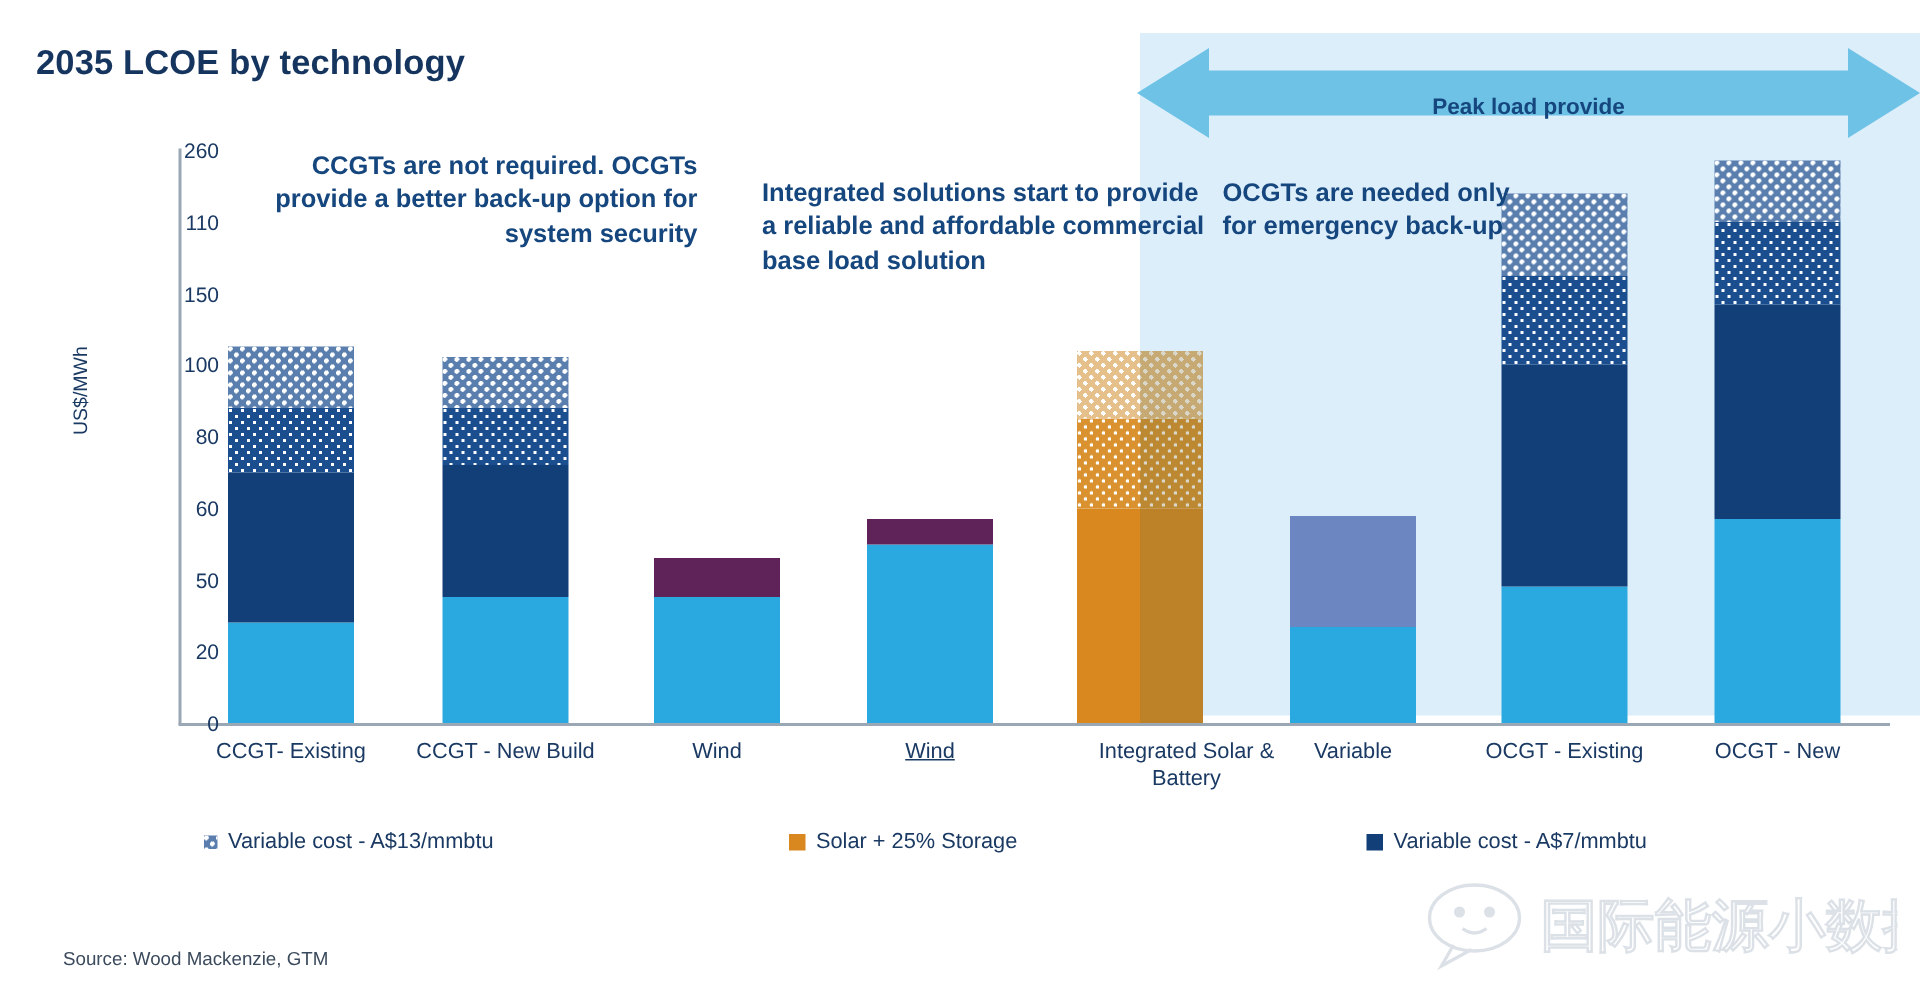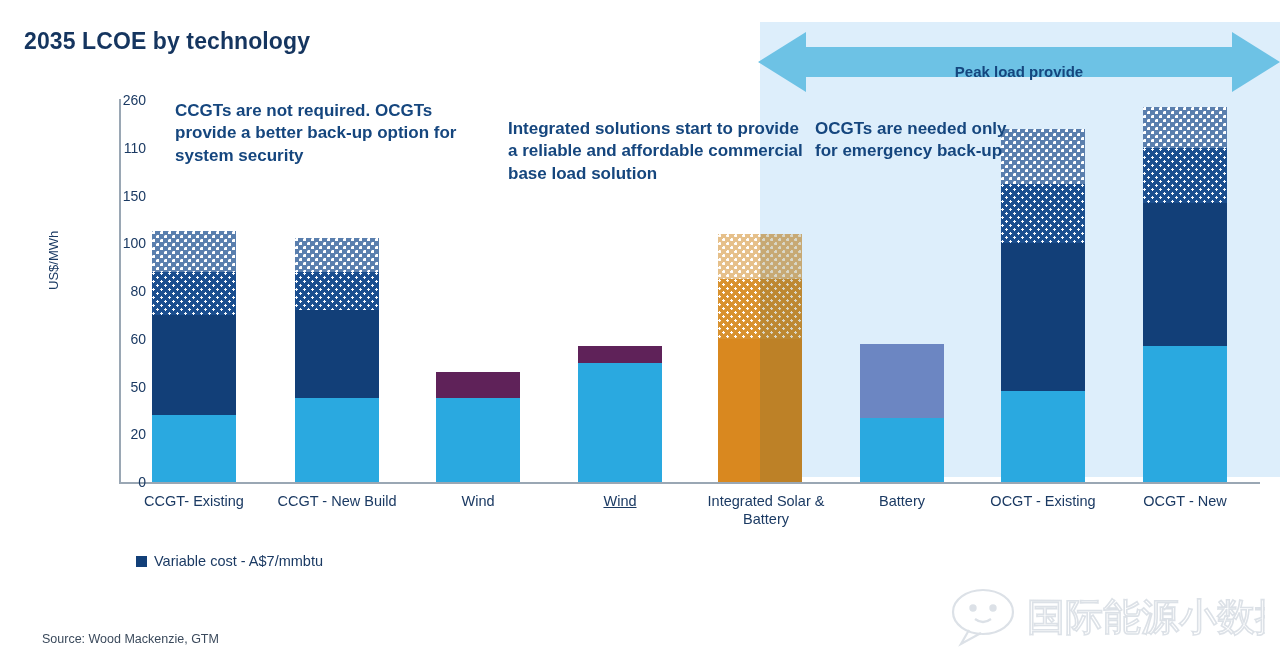--- a/index.html
+++ b/index.html
@@ -97,21 +97,21 @@
     font-size:14.5px;color:#1b3a63;
     text-align:center;line-height:1.25;
     width:150px;
   }
   
   .annot{
     position:absolute;
     font-size:17px;font-weight:bold;color:#15467e;
     line-height:1.32;
   }
-  #annot-0{left:175px;top:100px;width:290px;}
+  #annot-0{left:175px;top:100px;width:290px;text-align:right;}
   #annot-1{left:508px;top:118px;width:300px;}
   #annot-2{left:815px;top:118px;width:210px;}
   
   #peak-arrow{
     position:absolute;left:758px;top:28px;width:522px;height:68px;
   }
   #peak-arrow-label{
     position:absolute;left:758px;top:63px;width:522px;
     text-align:center;font-size:15px;font-weight:bold;color:#15467e;
   }
@@ -233,31 +233,39 @@
         <div class="seg pat-lt" title="Variable cost - A$13/mmbtu: 17" style="height: 40.5875px; bottom: 334.25px;"></div>
       </div>
     </div>
   </div>
 
 <div id="catlabels">
     <div class="catlabel" style="left: 119px;">CCGT- Existing</div>
     <div class="catlabel" style="left: 262px;">CCGT - New Build</div>
     <div class="catlabel" style="left: 403px;">Wind</div>
     <div class="catlabel" style="left: 545px; text-decoration: underline;">Wind</div>
-    <div class="catlabel" style="left: 691px;">Integrated Solar &amp; Battery</div>
-    <div class="catlabel" style="left: 827px;">Battery</div>
+    <div class="catlabel" style="left: 716px;">Integrated Solar &amp; Battery</div>
+    <div class="catlabel" style="left: 827px;">Variable</div>
     <div class="catlabel" style="left: 968px;">OCGT - Existing</div>
     <div class="catlabel" style="left: 1110px;">OCGT - New</div>
   </div>
 
 <div class="annot" id="annot-0">CCGTs are not required. OCGTs provide a better back-up option for system security</div>
 <div class="annot" id="annot-1">Integrated solutions start to provide a reliable and affordable commercial base load solution</div>
 <div class="annot" id="annot-2">OCGTs are needed only for emergency back-up</div>
 
 <div id="legend">
+    <div class="legend-item">
+      <span class="legend-swatch sm pat-lt"></span>
+      <span>Variable cost - A$13/mmbtu</span>
+    </div>
+    <div class="legend-item">
+      <span class="legend-swatch" style="background: rgb(217, 136, 31);"></span>
+      <span>Solar + 25% Storage</span>
+    </div>
     <div class="legend-item">
       <span class="legend-swatch" style="background: rgb(18, 63, 120);"></span>
       <span>Variable cost - A$7/mmbtu</span>
     </div>
   </div>
 
 <div id="source">Source: Wood Mackenzie, GTM</div>
 
 <svg id="watermark" viewBox="0 0 330 70">
   <g fill="none" stroke="#cfd6de" stroke-width="2.2">

